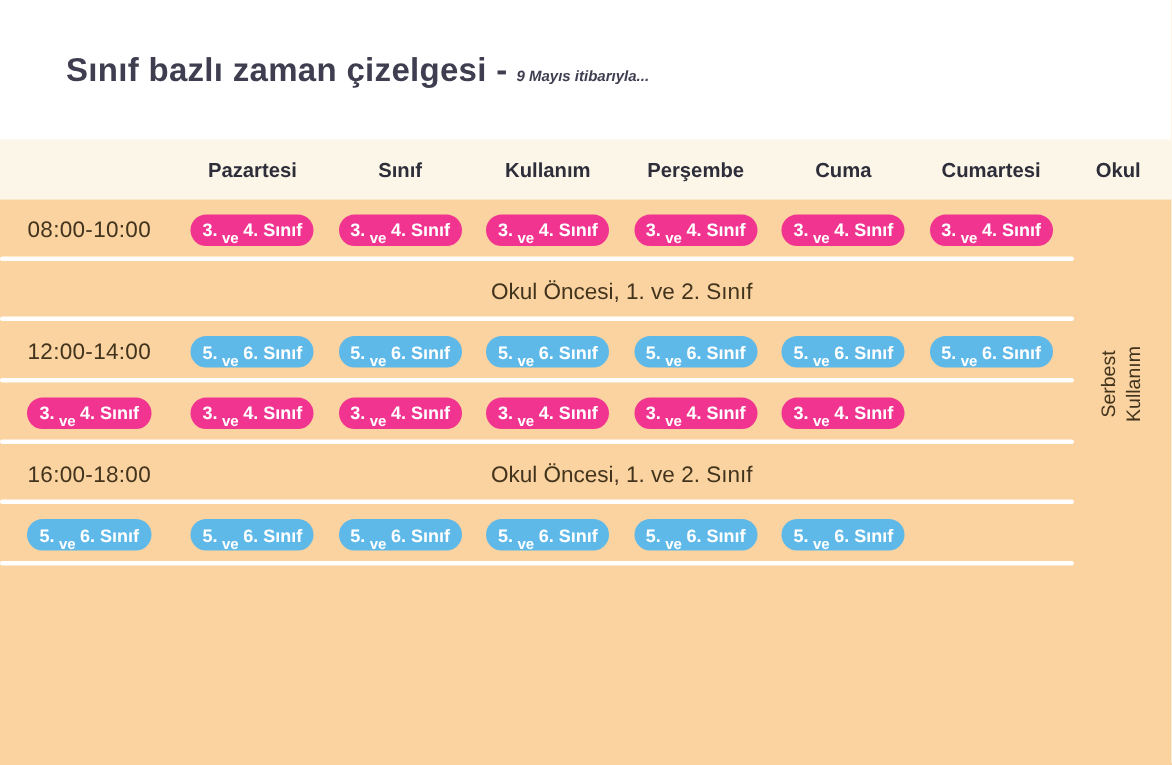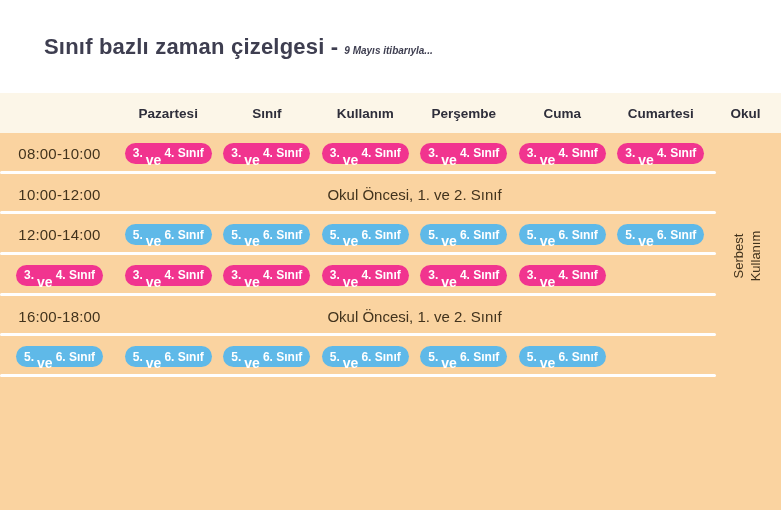--- a/index.html
+++ b/index.html
@@ -67,21 +67,21 @@
   .cell{display:flex;justify-content:center;}
   .pill{
     display:inline-flex;align-items:center;justify-content:center;
     gap:3px;
     height:21px;padding:0 8px;
     border-radius:11px;
     color:var(--pill-text);
     white-space:nowrap;
   }
   .pill .big{font-size:12px;font-weight:bold;}
-  .pill .small{font-size:14px;font-weight:bold;position:relative;top:1px;margin-top:11px;}
+  .pill .small{font-size:10px;font-weight:bold;position:relative;top:1px;margin-top:11px;}
   .pill.pink{background:var(--pill-pink);}
   .pill.blue{background:var(--pill-blue);}
   .full-cell{
     grid-column:2 / span 6;
     text-align:center;
     font-size:15px;
     color:var(--dark-text);
   }
   
   .sunday-vert{
@@ -158,21 +158,20 @@
           </div>
           <div class="cell">
             <span class="pill pink">
               <span class="big">3.</span>
               <span class="small">ve</span>
               <span class="big">4. Sınıf</span>
             </span>
           </div>
         </div>
         <div class="row">
-          <div class="time">10:00-12:00</div>
           <div class="full-cell">Okul Öncesi, 1. ve 2. Sınıf</div>
         </div>
         <div class="row">
           <div class="time">12:00-14:00</div>
           <div class="cell">
             <span class="pill blue">
               <span class="big">5.</span>
               <span class="small">ve</span>
               <span class="big">6. Sınıf</span>
             </span>

